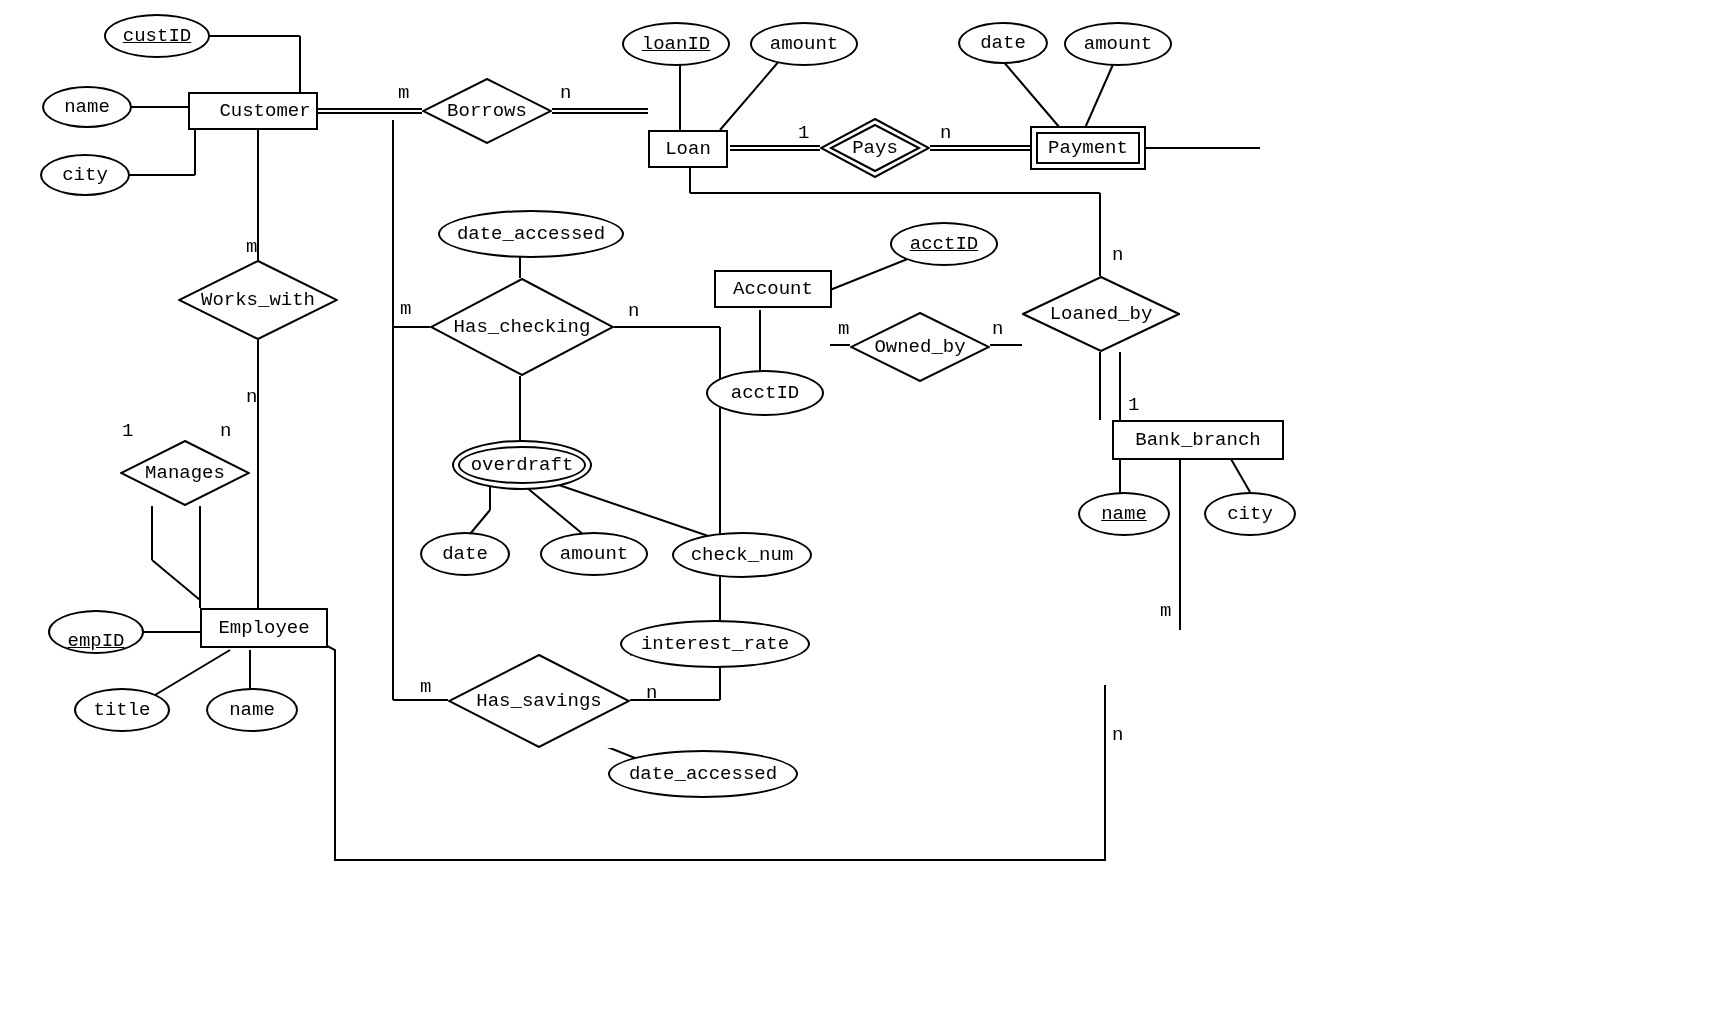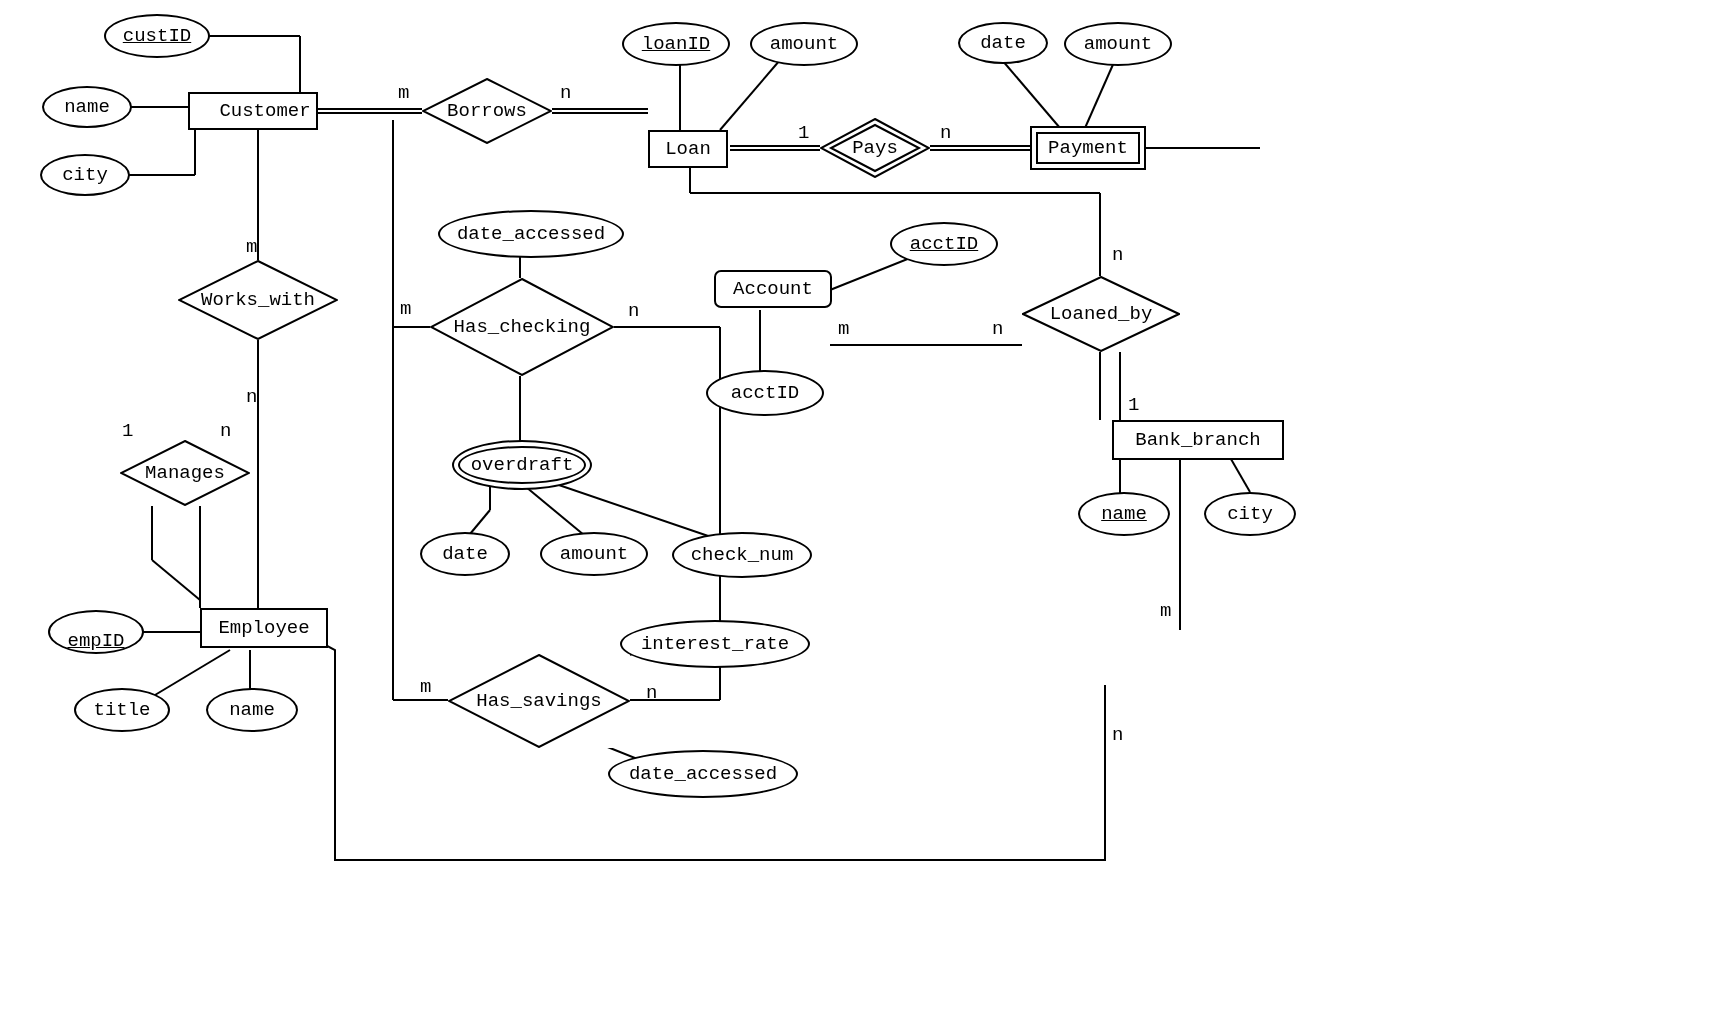--- a/index.html
+++ b/index.html
@@ -174,21 +174,21 @@
     </div>
 
 <div class="node entity" style="left:648px; top:130px; width:80px; height:38px;">
       <span>Loan</span>
     </div>
 
 <div class="node weak-entity" style="left:1030px; top:126px; width:116px; height:44px;">
       <span style="position:relative;z-index:2;">Payment</span>
     </div>
 
-<div class="node entity" style="left:714px; top:270px; width:118px; height:38px;border-radius:7px;">
+<div class="node entity" style="left:714px; top:270px; width:118px; height:38px;">
       <span>Account</span>
     </div>
 
 <div class="node entity" style="left:1112px; top:420px; width:172px; height:40px;">
       <span>Bank_branch</span>
     </div>
 
 <div class="node entity" style="left:200px; top:608px; width:128px; height:40px;">
       <span>Employee</span>
     </div>
@@ -223,20 +223,28 @@
 
 <div class="node rel" style="left:430px; top:278px; width:184px; height:98px;">
   <svg class="rel-shape" viewBox="0 0 184 98">
         <polygon points="92,1 183,49 92,97 1,49" fill="#fff" stroke="#000" stroke-width="2"></polygon>
       </svg>
   <div class="rel-label">
         <span>Has_checking</span>
       </div>
 </div>
 
+<div class="node rel" style="left:850px; top:312px; width:140px; height:70px;">
+  <svg class="rel-shape" viewBox="0 0 140 70">
+        <polygon points="70,1 139,35 70,69 1,35" fill="#fff" stroke="#000" stroke-width="2"></polygon>
+      </svg>
+  <div class="rel-label">
+        <span>Owned_by</span>
+      </div>
+</div>
 
 <div class="node rel" style="left:1022px; top:276px; width:158px; height:76px;">
   <svg class="rel-shape" viewBox="0 0 158 76">
         <polygon points="79,1 157,38 79,75 1,38" fill="#fff" stroke="#000" stroke-width="2"></polygon>
       </svg>
   <div class="rel-label">
         <span>Loaned_by</span>
       </div>
 </div>
 

